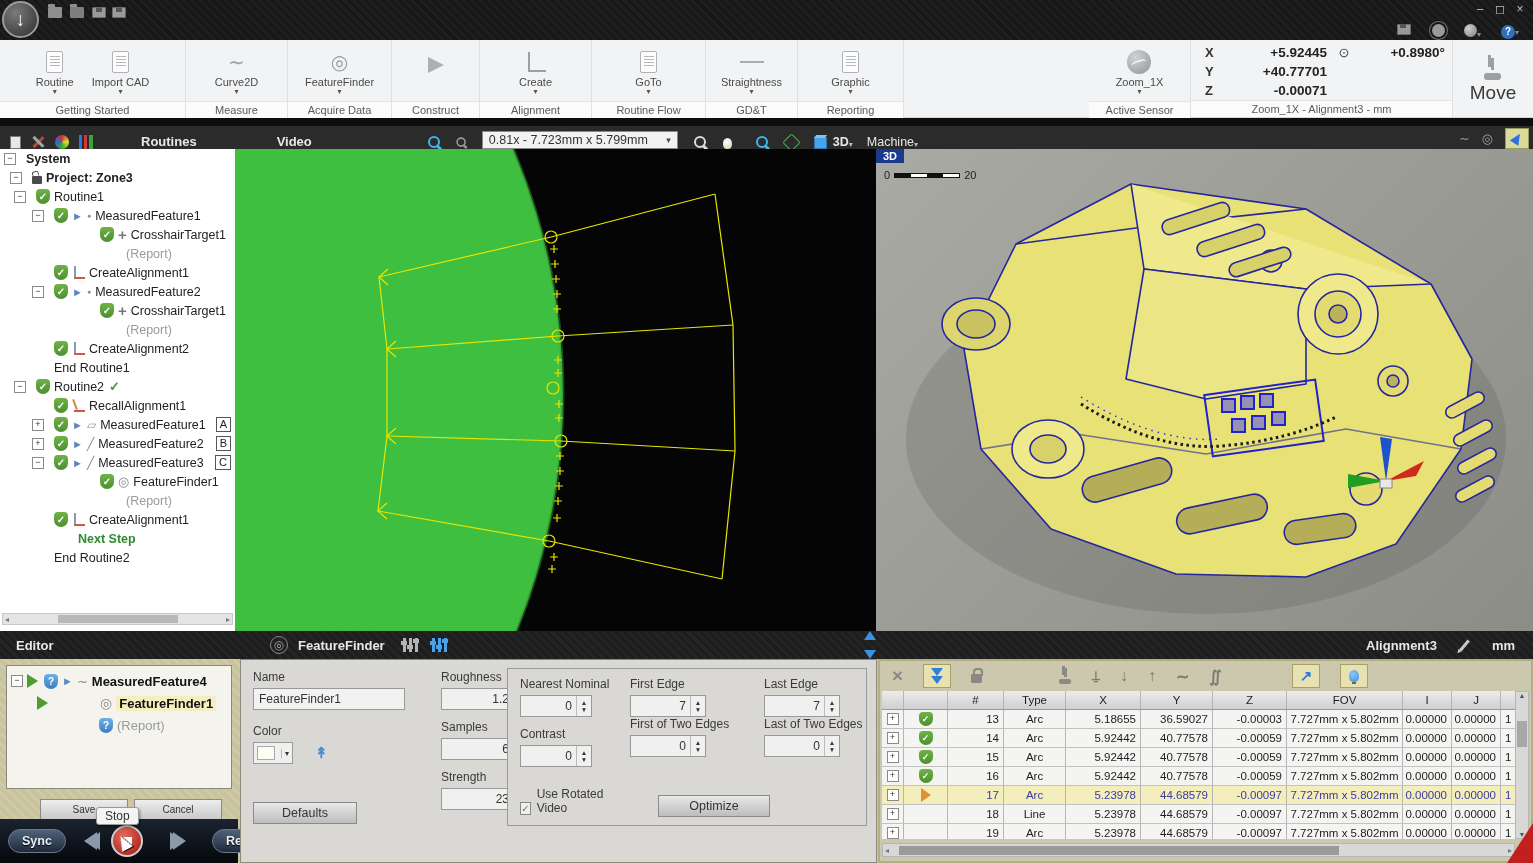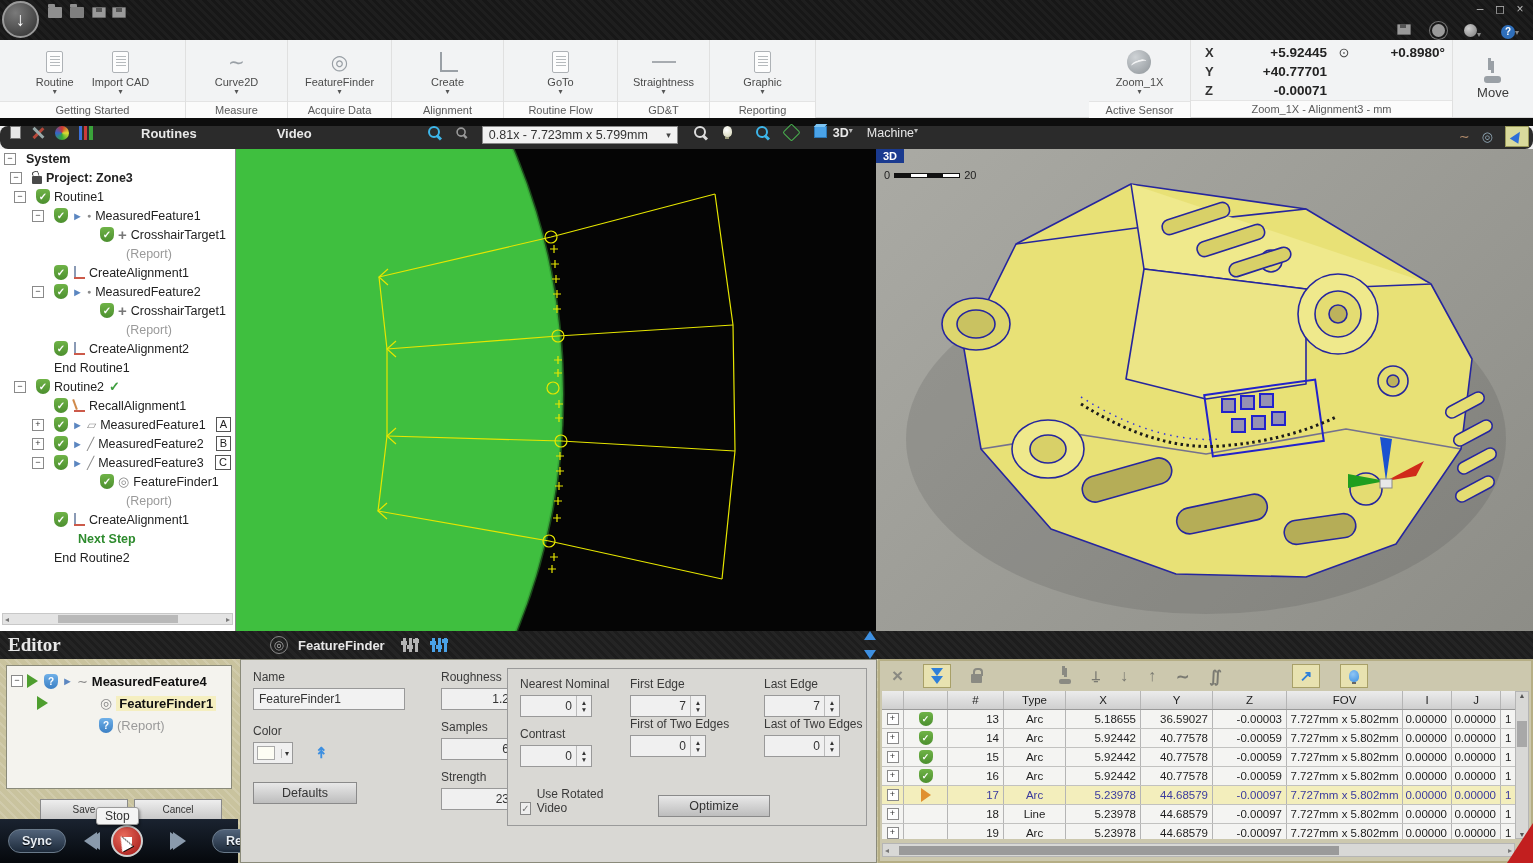--- a/index.html
+++ b/index.html
@@ -46,24 +46,24 @@
   .ri-joy::before{content:"";position:absolute;left:8px;top:2px;width:3px;height:12px;background:#9aa0a6;box-shadow:-3px -3px 0 0 #9aa0a6;}
   .ri-joy::after{content:"";position:absolute;left:1px;bottom:0;width:17px;height:7px;background:#9aa0a6;border-radius:3px;}
   .ri-tri{width:0;height:0;border-left:16px solid #aab0b5;border-top:8px solid transparent;border-bottom:8px solid transparent;position:relative;}
   
   #dro{display:flex;flex-direction:column;border-right:1px solid #e0e0e0;}
   .dro-grid{flex:1;display:grid;grid-template-columns:22px 96px 26px 84px;padding:3px 8px 0 14px;column-gap:4px;align-items:center;}
   .dro-lab{font-size:13px;font-weight:bold;color:#333;}
   .dro-val{font-size:13.5px;font-weight:bold;color:#222;text-align:right;}
   .dro-extra{font-size:13px;color:#444;text-align:center;}
   #move-group .rbtns{padding-top:0;}
-  #move-label{font-size:13px;color:#3a3a3a;}
-
-  
-  #tabbar{position:absolute;left:0;top:126px;width:1533px;height:23px;background:#2b2b2b;display:flex;align-items:flex-start;color:#e8e8e8;border-radius:8px;}
+  #move-label{font-size:19px;color:#3a3a3a;}
+
+  
+  #tabbar{position:absolute;left:0;top:126px;width:1533px;height:23px;background:#2b2b2b;display:flex;align-items:flex-end;color:#e8e8e8;}
   .tbicon{margin-left:10px;position:relative;width:14px;height:14px;}
   .tbi-doc{width:11px;height:13px;background:#e8e8e8;border:1px solid #777;}
   .tbi-tools::before,.tbi-tools::after{content:"";position:absolute;left:6px;top:0;width:2.5px;height:14px;background:#b5483a;transform:rotate(45deg);}
   .tbi-tools::after{background:#9aa;transform:rotate(-45deg);}
   .tbi-palette{border-radius:50%;background:conic-gradient(#c33,#dd3,#3a3,#36c,#c33);}
   .tbi-chart{background:linear-gradient(90deg,#3a6fd8 0 3px,transparent 3px 5px,#cc3a3a 5px 8px,transparent 8px 10px,#3aa33a 10px 13px);}
   .ttab{font-size:13px;font-weight:bold;margin-left:48px;cursor:default;}
   .mag{width:13px;height:13px;position:relative;display:inline-block;}
   .mag::before{content:"";position:absolute;width:8px;height:8px;border:2px solid #3db6ea;border-radius:50%;left:0;top:0;}
   .mag::after{content:"";position:absolute;width:6px;height:2.5px;background:#3db6ea;transform:rotate(45deg);right:-1px;bottom:1px;}
@@ -136,21 +136,21 @@
   
   #cadpane{flex:1;position:relative;background:linear-gradient(135deg,#aaaaa4,#8d8d87);}
   #tab3d{position:absolute;left:0;top:0;background:#1a3a8f;color:#fff;font-size:11px;font-weight:bold;padding:1px 7px;z-index:3;}
   #scalebar{position:absolute;left:8px;top:20px;display:flex;align-items:center;gap:4px;font-size:11px;color:#222;z-index:3;}
   .sb-seg{display:flex;border:1px solid #111;height:5px;}
   .sb-seg i{width:16px;height:100%;display:block;}
 
   
   #hdr2{position:absolute;left:0;top:631px;width:1533px;height:28px;display:flex;background:#1d1d1d;
     background-image:repeating-linear-gradient(45deg,rgba(255,255,255,.03) 0 3px,transparent 3px 6px);color:#e8e8e8;}
-  #hdr2-left{width:236px;display:flex;align-items:center;padding-left:8px;font-size:19px;font-weight:bold;font-family:Liberation Serif, serif;}
+  #hdr2-left{width:236px;display:flex;align-items:center;padding-left:16px;font-size:13px;font-weight:bold;}
   #hdr2-mid{width:642px;display:flex;align-items:center;gap:10px;padding-left:34px;}
   #hdr2-mid .ffbadge{width:18px;height:18px;border-radius:50%;border:1.5px solid #888;color:#aaa;font-size:12px;display:flex;align-items:center;justify-content:center;}
   #hdr2-mid .fftitle{font-size:13px;font-weight:bold;}
   .slider-ic{width:3px;height:14px;background:#b5b5b5;position:relative;margin:0 8px;box-shadow:6px 0 #b5b5b5,12px 0 #b5b5b5;}
   .slider-ic::before{content:"";position:absolute;left:-1.5px;top:3px;width:6px;height:4px;background:#b5b5b5;box-shadow:6px 4px #b5b5b5,12px -2px #b5b5b5;}
   .slider-ic.blue,.slider-ic.blue::before{background:#4aa3e8;box-shadow:6px 0 #4aa3e8,12px 0 #4aa3e8;}
   .slider-ic.blue::before{box-shadow:6px 4px #4aa3e8,12px -2px #4aa3e8;}
   #hdr2-right{flex:1;display:flex;align-items:center;justify-content:flex-end;gap:26px;padding-right:18px;}
   #hdr2-right .alname{font-size:13px;font-weight:bold;}
   .pencil{width:3px;height:13px;background:#c9c9c9;transform:rotate(40deg);position:relative;}
@@ -300,20 +300,31 @@
     </div>
     <div class="rgroup" style="width:104px">
       <div class="rbtns">
         <div class="rbtn">
           <span class="ricon">◎</span>
           <span class="rlabel">FeatureFinder</span>
           <span class="rcaret">▾</span>
         </div>
       </div>
       <div class="gname">Acquire Data</div>
+    </div>
+    <div class="rgroup" style="width:88px">
+      <div class="rbtns">
+        <div class="rbtn">
+          <span class="ricon">
+              <span class="ri-tri"></span>
+            </span>
+          <span class="rlabel">&nbsp;</span>
+        </div>
+      </div>
+      <div class="gname">Construct</div>
     </div>
     <div class="rgroup" style="width:112px">
       <div class="rbtns">
         <div class="rbtn">
           <span class="ricon">
               <span class="ri-axes"></span>
             </span>
           <span class="rlabel">Create</span>
           <span class="rcaret">▾</span>
         </div>
@@ -712,20 +723,25 @@
   </div>
 
   <div id="hdr2">
     <div id="hdr2-left">Editor</div>
     <div id="hdr2-mid">
       <span class="ffbadge">◎</span>
       <span class="fftitle">FeatureFinder</span>
       <span class="slider-ic"></span>
       <span class="slider-ic blue"></span>
     </div>
+    <div id="hdr2-right">
+      <span class="alname">Alignment3</span>
+      <span class="pencil"></span>
+      <span style="font-size:13px;font-weight:bold">mm</span>
+    </div>
   </div>
   <div id="syncarrows"></div>
 
   <div id="bottom">
 
     <div id="edleft">
       <div id="edbox">
         <div class="erow">
           <span class="expand v-minus" style="margin-right:2px"></span>
           <span class="eplay"></span>
@@ -765,21 +781,21 @@
               <span>FeatureFinder1</span>
             </div>
           <div class="flabel" style="margin-top:14px">Color</div>
           <div style="display:flex;align-items:center;gap:22px;">
             <div class="colorsel">
                 <span class="swatch"></span>
                 <span class="ddcaret">▾</span>
               </div>
             <span class="pickhand">↟</span>
           </div>
-          <div class="fbtn" style="width:104px;margin-top:18px">Defaults</div>
+          <div class="fbtn" style="width:104px;margin-top:38px">Defaults</div>
         </div>
         <div style="width:100px">
           <div class="flabel">Roughness</div>
           <div class="spin">
               <span class="val">1.2</span>
               <span class="arrows">▲<br>▼</span>
             </div>
           <div class="flabel" style="margin-top:10px">Samples</div>
           <div class="spin">
               <span class="val">6</span>

